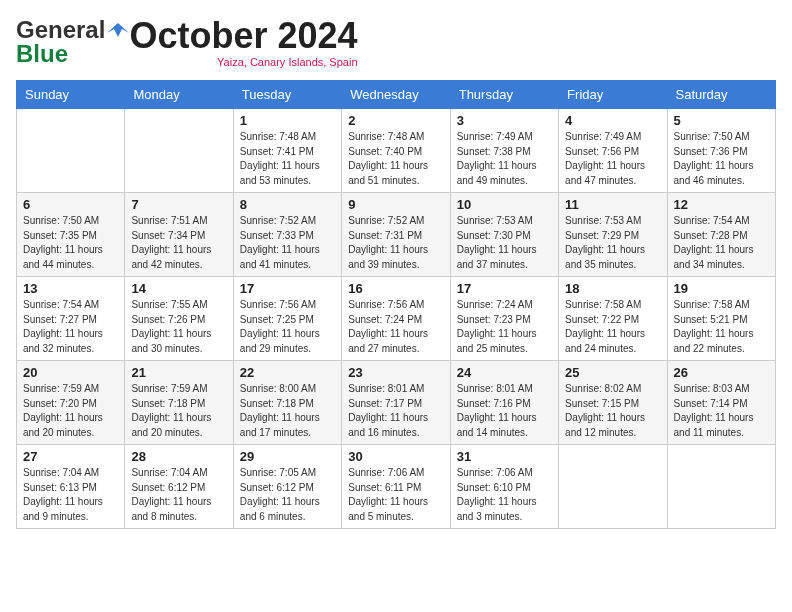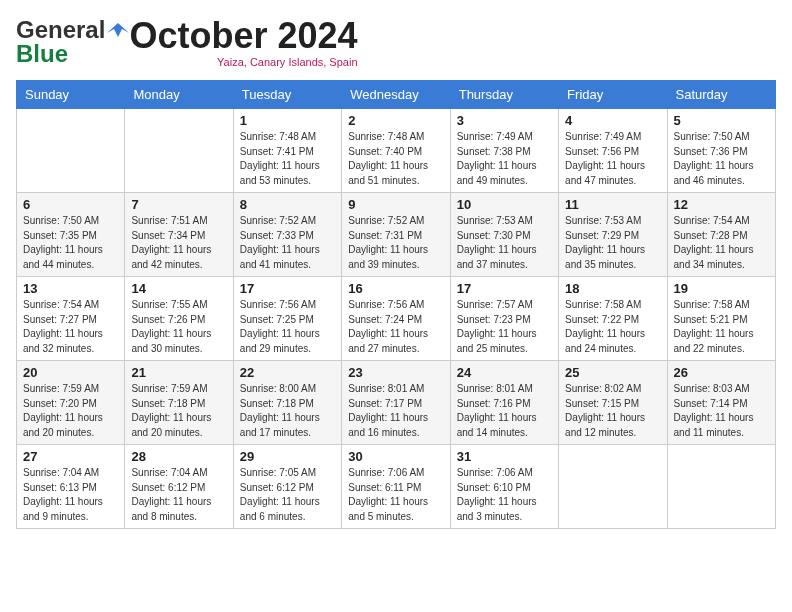--- a/index.html
+++ b/index.html
@@ -173,21 +173,21 @@
         <td>
           <span class="day-num">17</span>
           <div class="day-detail"><span>Sunrise: 7:56 AM</span><br><span>Sunset: 7:25 PM</span><br><span>Daylight: 11 hours and 29 minutes.</span></div>
         </td>
         <td>
           <span class="day-num">16</span>
           <div class="day-detail"><span>Sunrise: 7:56 AM</span><br><span>Sunset: 7:24 PM</span><br><span>Daylight: 11 hours and 27 minutes.</span></div>
         </td>
         <td>
           <span class="day-num">17</span>
-          <div class="day-detail"><span>Sunrise: 7:57 AM</span><br><span>Sunset: 7:23 PM</span><br><span>Daylight: 11 hours and 25 minutes.</span></div>
+          <div class="day-detail"><span>Sunrise: 7:24 AM</span><br><span>Sunset: 7:23 PM</span><br><span>Daylight: 11 hours and 25 minutes.</span></div>
         </td>
         <td>
           <span class="day-num">18</span>
           <div class="day-detail"><span>Sunrise: 7:58 AM</span><br><span>Sunset: 7:22 PM</span><br><span>Daylight: 11 hours and 24 minutes.</span></div>
         </td>
         <td>
           <span class="day-num">19</span>
           <div class="day-detail"><span>Sunrise: 7:58 AM</span><br><span>Sunset: 5:21 PM</span><br><span>Daylight: 11 hours and 22 minutes.</span></div>
         </td>
       </tr>

